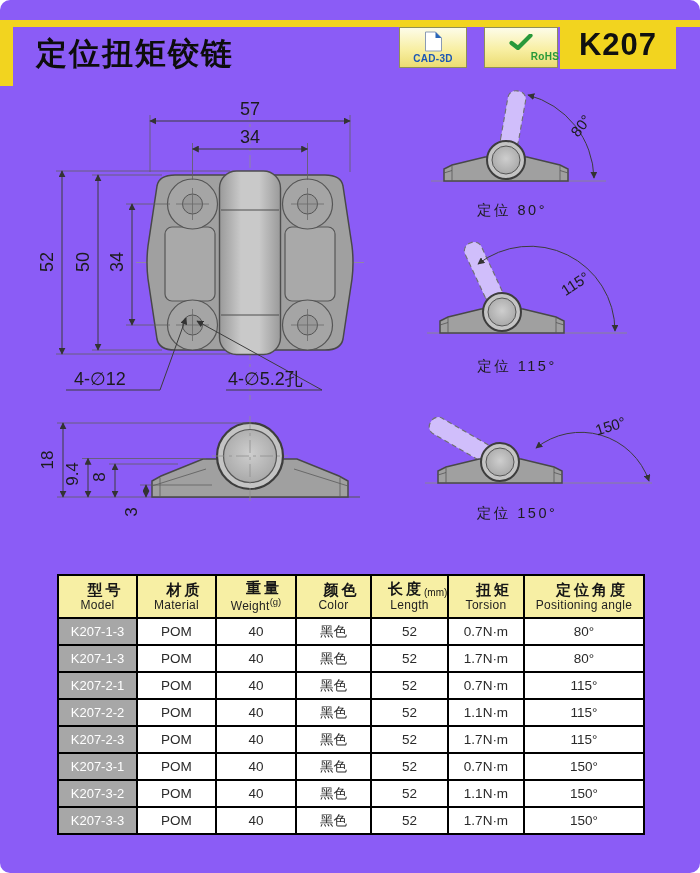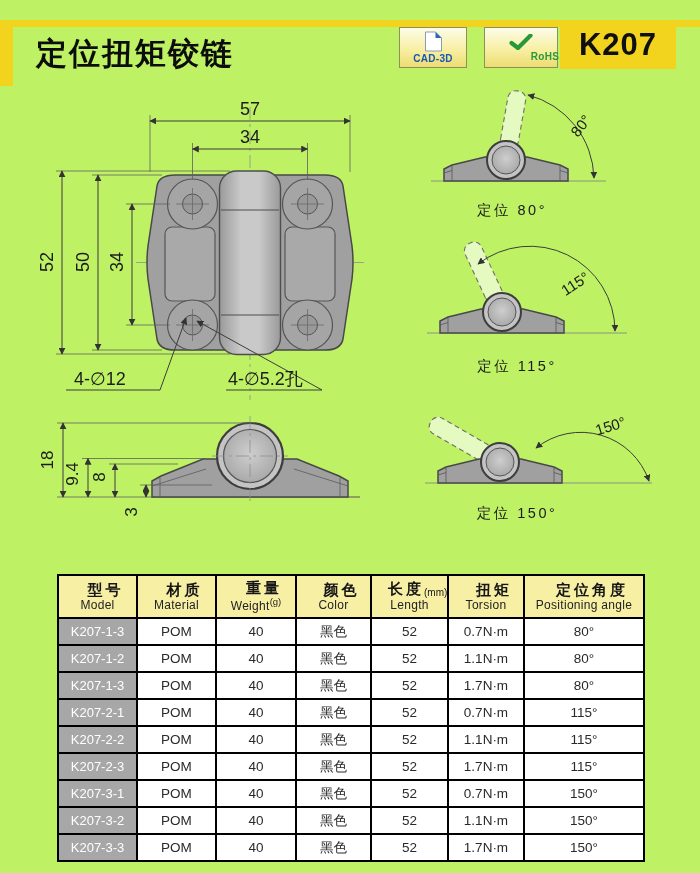--- a/index.html
+++ b/index.html
@@ -1,17 +1,17 @@
 <!DOCTYPE html>
 <html><head>
 <meta charset="utf-8">
 <style>
   html,body{margin:0;padding:0;background:#ffffff;}
   body{width:700px;height:873px;position:relative;font-family:"Liberation Sans",sans-serif;overflow:hidden;}
-  .page{position:absolute;left:0;top:0;width:700px;height:873px;background:#bef264;}
+  .page{position:absolute;left:0;top:0;width:700px;height:873px;background:#8b5cf6;border-radius:10px;}
 
   
   .accent-top{position:absolute;left:0;top:20px;width:700px;height:7px;background:#f2d41f;}
   .accent-left{position:absolute;left:0;top:20px;width:13px;height:66px;background:#f2d41f;}
   .page-title{position:absolute;left:36px;top:33px;font-size:31px;font-weight:bold;color:#0d0d0d;letter-spacing:2px;white-space:nowrap;}
   .part-block{position:absolute;left:560px;top:20px;width:116px;height:49px;background:#f2d41f;display:flex;align-items:center;justify-content:center;}
   .part-block span{font-size:31px;font-weight:bold;color:#101010;letter-spacing:1px;}
   .badge{position:absolute;top:27px;height:41px;box-sizing:border-box;border:1px solid #8f8f58;
          background:linear-gradient(180deg,#fdfce9 0%,#f8efa3 55%,#ecdc72 100%);
          display:flex;flex-direction:column;align-items:center;justify-content:center;gap:2px;cursor:pointer;}
@@ -289,29 +289,20 @@
         <tr>
           <td class="model-col">K207-1-3</td>
           <td>POM</td>
           <td>40</td>
           <td>黑色</td>
           <td>52</td>
           <td>0.7N·m</td>
           <td>80°</td>
         </tr>
         <tr>
-          <td class="model-col">K207-1-2</td>
-          <td>POM</td>
-          <td>40</td>
-          <td>黑色</td>
-          <td>52</td>
-          <td>1.1N·m</td>
-          <td>80°</td>
-        </tr>
-        <tr>
           <td class="model-col">K207-1-3</td>
           <td>POM</td>
           <td>40</td>
           <td>黑色</td>
           <td>52</td>
           <td>1.7N·m</td>
           <td>80°</td>
         </tr>
         <tr>
           <td class="model-col">K207-2-1</td>

